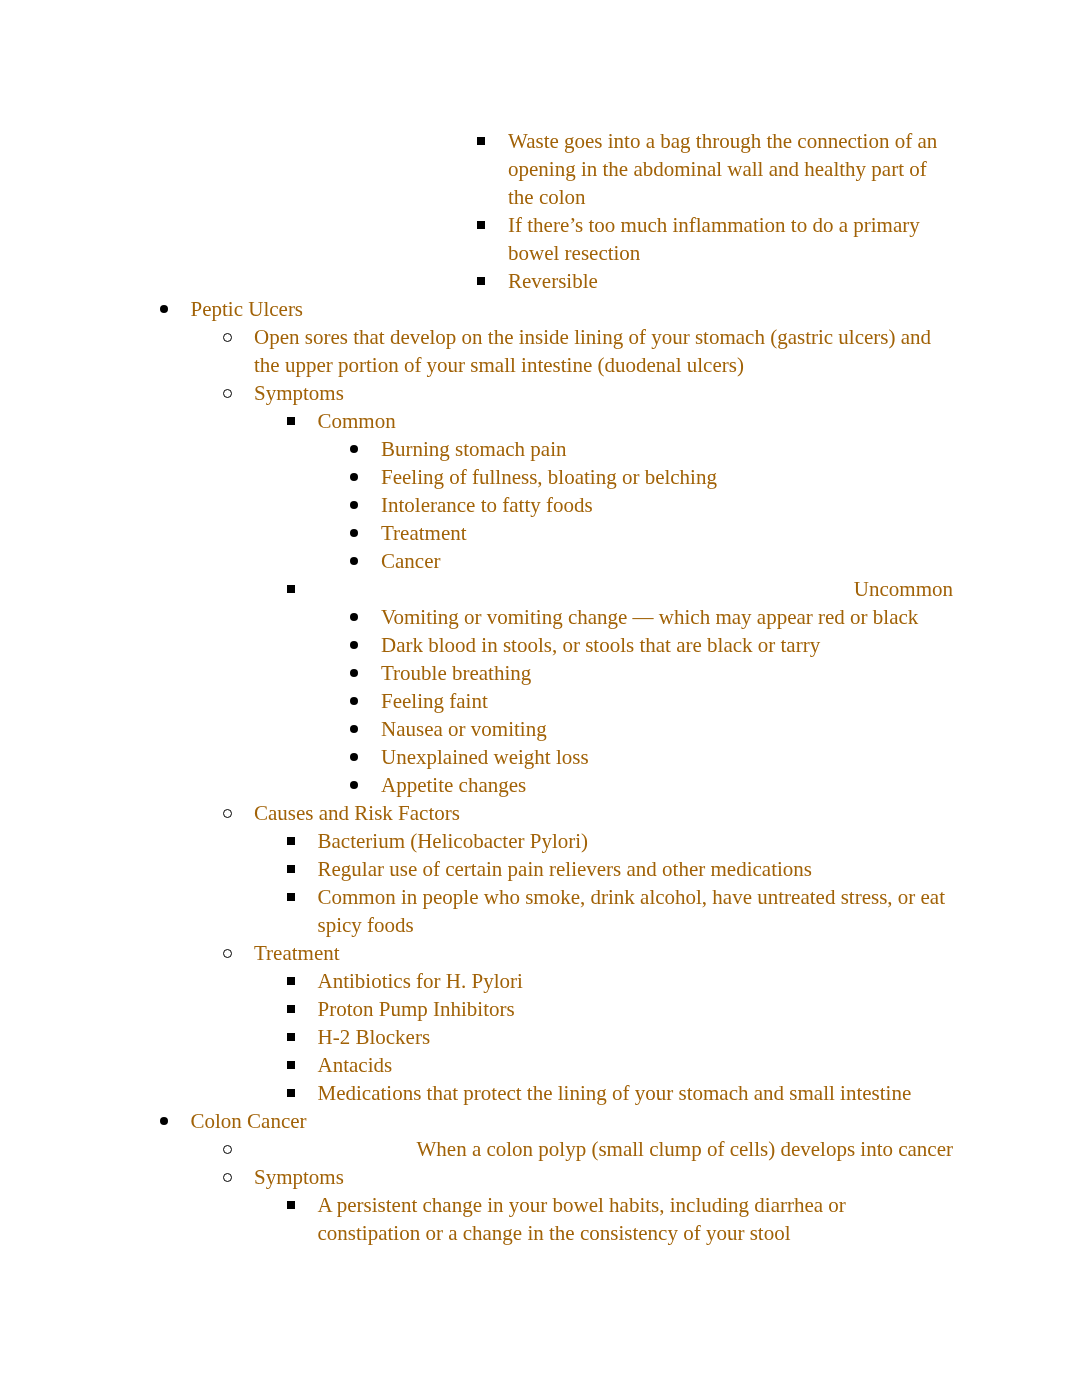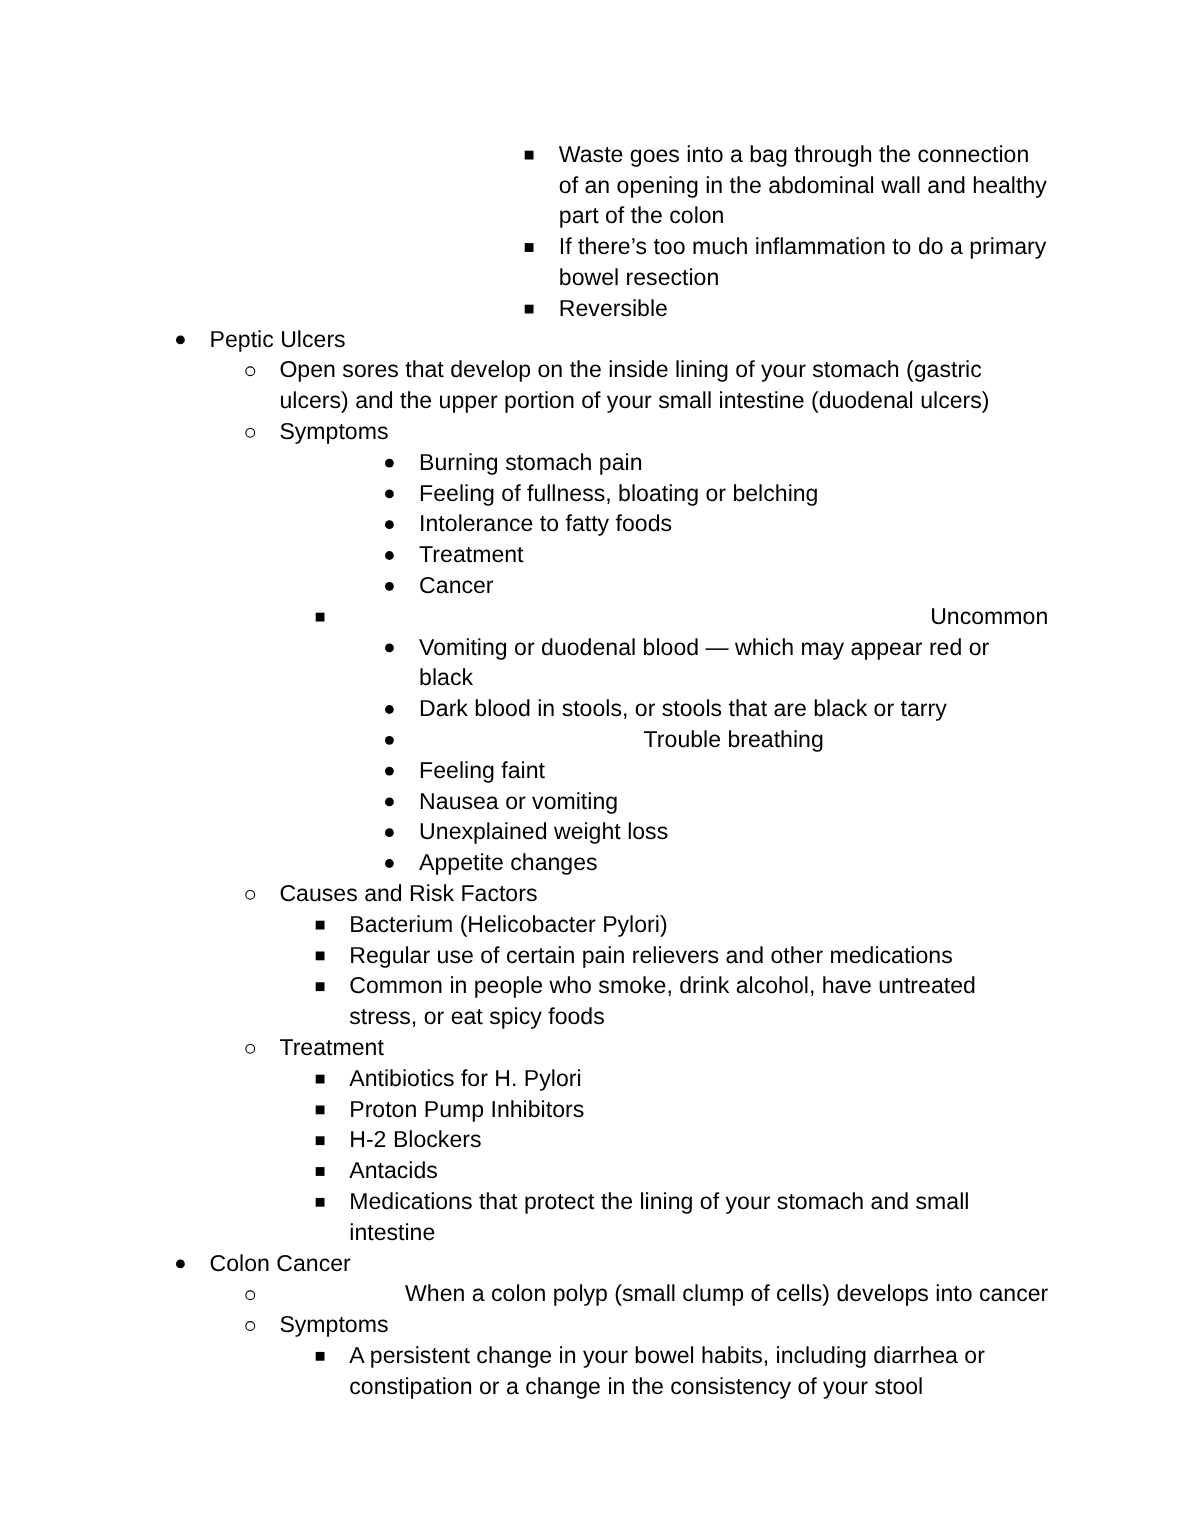--- a/index.html
+++ b/index.html
@@ -12,24 +12,24 @@
     width: 1080px;
     height: 1397px;
     background: #ffffff;
     box-sizing: border-box;
     padding-top: 127px;
     overflow: hidden;
   }
   .item {
     position: relative;
     box-sizing: border-box;
-    font-family: Liberation Sans, sans-serif;
+    font-family: Liberation Serif, serif;
     font-size: 21px;
     line-height: 28px;
-    color: #000000;
+    color: #a16207;
     text-align: left;
   }
   .marker {
     position: absolute;
     left: -34px;
     top: 0;
     width: 14px;
     height: 28px;
     display: flex;
     align-items: center;
@@ -92,20 +92,26 @@
           <span class="shape shape-circle"></span>
         </span>
     <span class="text">Open sores that develop on the inside lining of your stomach (gastric ulcers) and the upper portion of your small intestine (duodenal ulcers)</span>
   </div>
       <div class="item" style="margin-left: 254px; width: 699px;">
     <span class="marker">
           <span class="shape shape-circle"></span>
         </span>
     <span class="text">Symptoms</span>
   </div>
+      <div class="item" style="margin-left: 317.5px; width: 635.5px;">
+    <span class="marker">
+          <span class="shape shape-square"></span>
+        </span>
+    <span class="text">Common</span>
+  </div>
       <div class="item" style="margin-left: 381px; width: 572px;">
     <span class="marker">
           <span class="shape shape-disc"></span>
         </span>
     <span class="text">Burning stomach pain</span>
   </div>
       <div class="item" style="margin-left: 381px; width: 572px;">
     <span class="marker">
           <span class="shape shape-disc"></span>
         </span>
@@ -132,29 +138,29 @@
       <div class="item" style="margin-left: 317.5px; width: 635.5px; text-align: right;">
     <span class="marker">
           <span class="shape shape-square"></span>
         </span>
     <span class="text">Uncommon</span>
   </div>
       <div class="item" style="margin-left: 381px; width: 572px;">
     <span class="marker">
           <span class="shape shape-disc"></span>
         </span>
-    <span class="text">Vomiting or duodenal blood — which may appear red or black</span>
+    <span class="text">Vomiting or vomiting change — which may appear red or black</span>
   </div>
       <div class="item" style="margin-left: 381px; width: 572px;">
     <span class="marker">
           <span class="shape shape-disc"></span>
         </span>
     <span class="text">Dark blood in stools, or stools that are black or tarry</span>
   </div>
-      <div class="item" style="margin-left: 381px; width: 572px; text-align: center;">
+      <div class="item" style="margin-left: 381px; width: 572px;">
     <span class="marker">
           <span class="shape shape-disc"></span>
         </span>
     <span class="text">Trouble breathing</span>
   </div>
       <div class="item" style="margin-left: 381px; width: 572px;">
     <span class="marker">
           <span class="shape shape-disc"></span>
         </span>
     <span class="text">Feeling faint</span>

